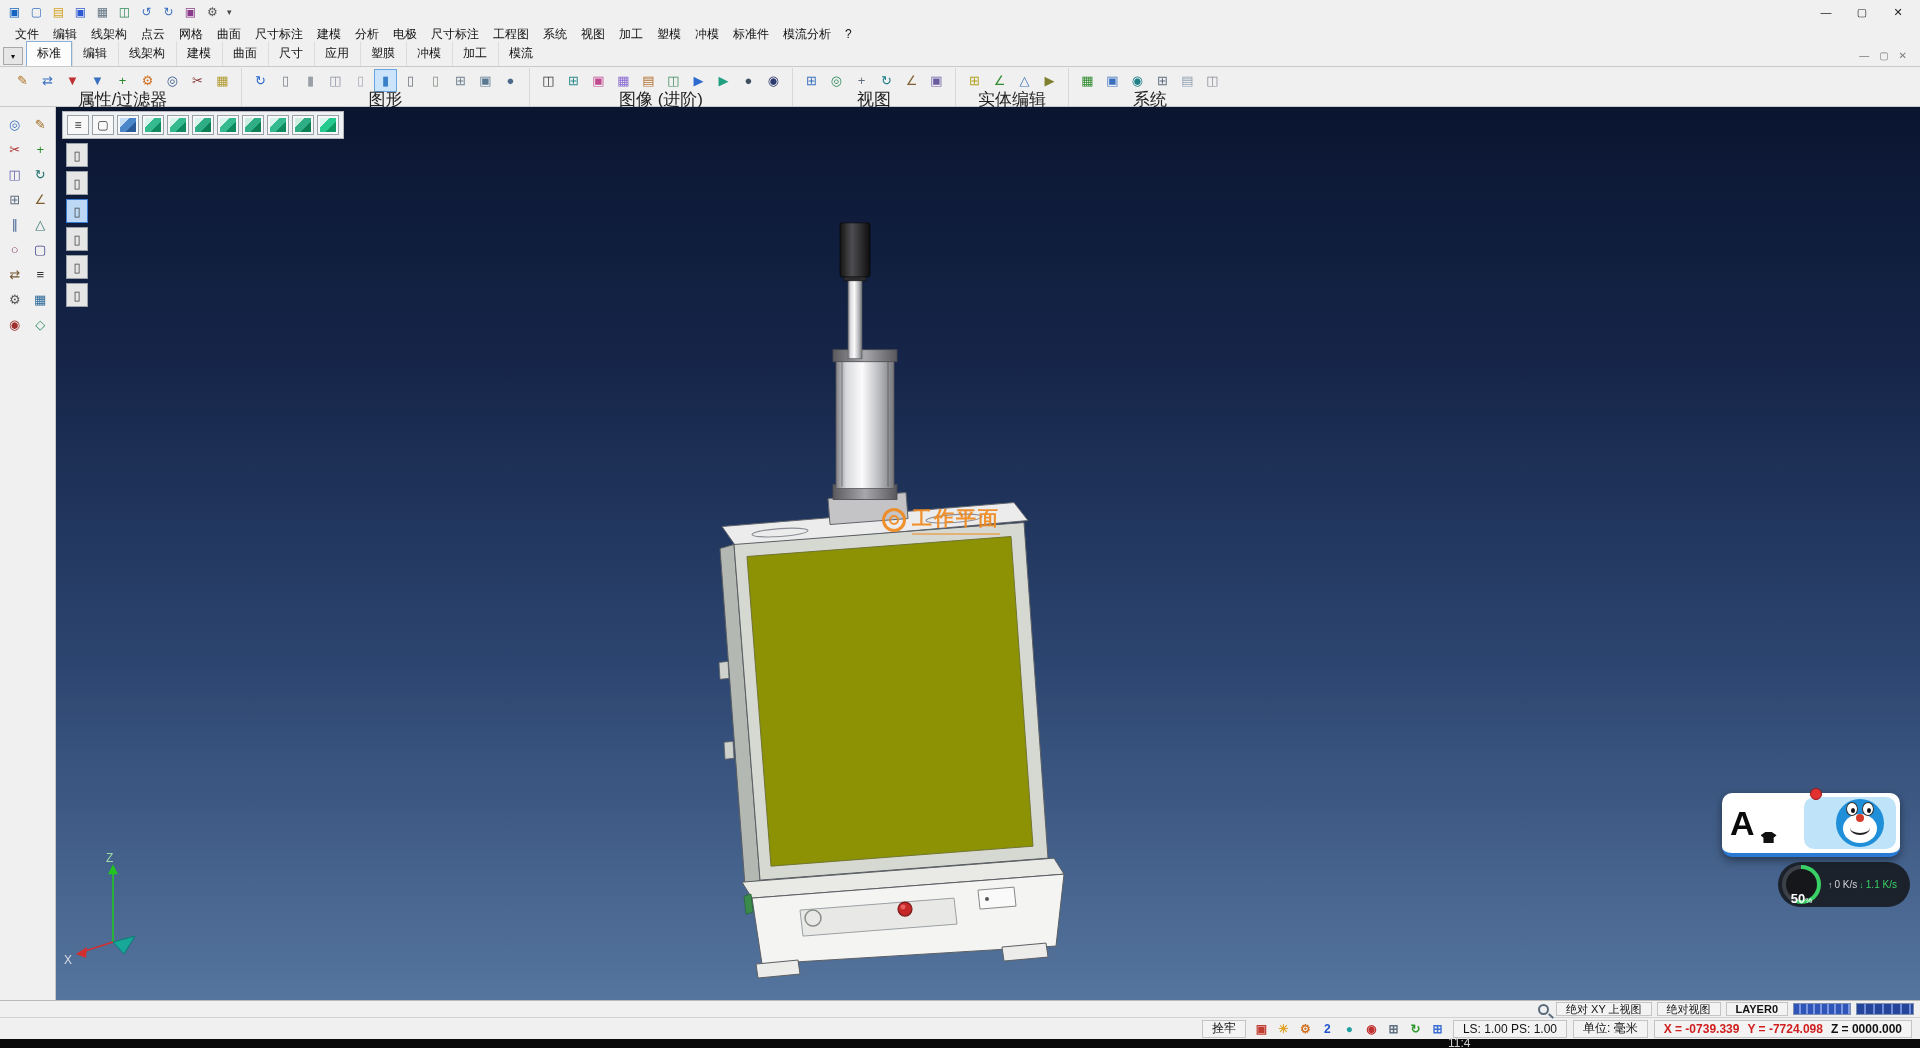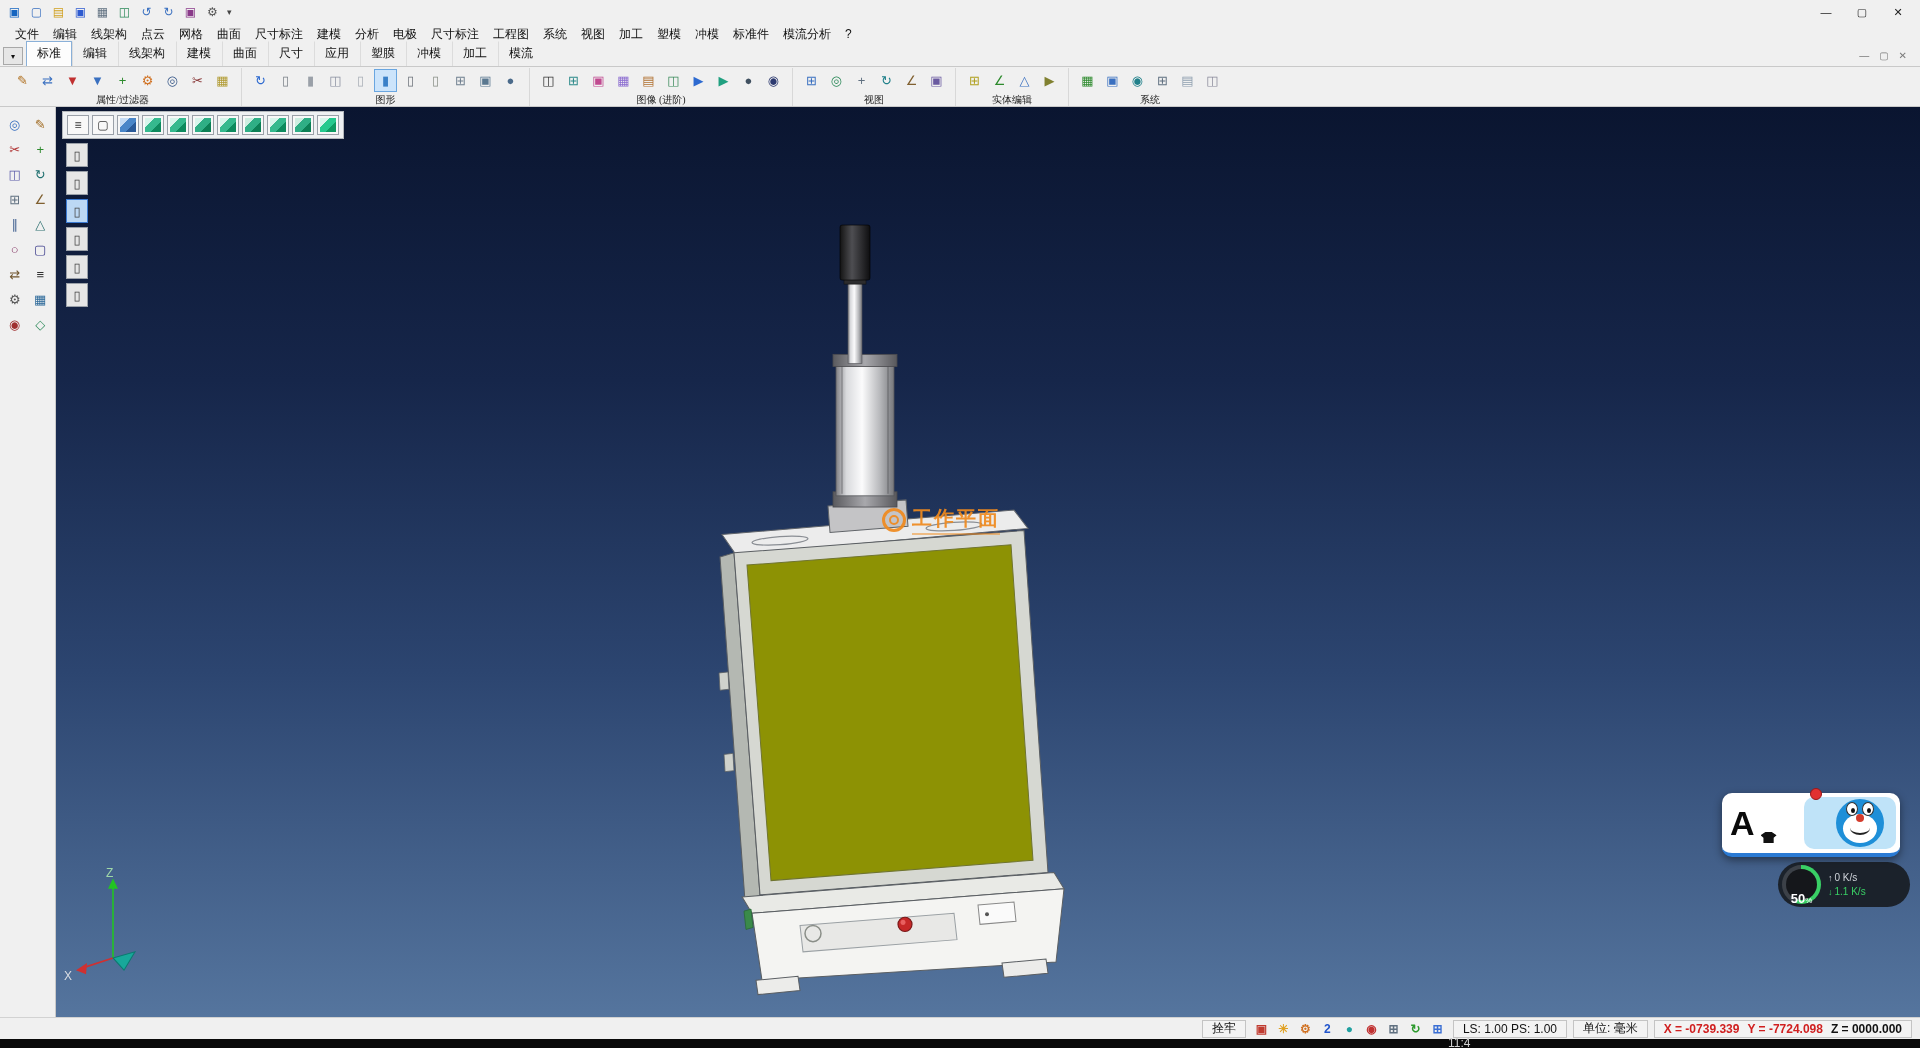--- a/index.html
+++ b/index.html
@@ -30,21 +30,21 @@
   .tab.active { background:#fdfdfd; border-color:#8ab0d8; box-shadow:inset 0 0 0 1px #fff; }
   .mdi-controls { margin-left:auto; display:flex; gap:10px; color:#7a7a7a; font-size:10px; align-self:center; padding-right:10px; }
   
   .toolbar { height:40px; display:flex; background:#f0f0f0; border-bottom:1px solid #c9c9c9; padding:1px 4px 0; }
   .tgroup { display:flex; flex-direction:column; align-items:center; padding:0 7px; }
   .tgroup + .tgroup { border-left:1px solid #d8d8d8; }
   .ticons { display:flex; gap:2px; align-items:center; height:26px; }
   .tool-icon { width:23px; height:23px; border:1px solid transparent; display:flex; align-items:center; justify-content:center; }
   .tool-icon span { font-size:13px; }
   .tool-icon.active { background:#cce4fb; border-color:#6aa6e0; }
-  .tlabel { font-size:10px; color:#222; line-height:13px;font-family:Liberation Serif, serif; }
+  .tlabel { font-size:17px; color:#222; line-height:13px; }
   
   .main { flex:1; display:flex; min-height:0; }
   .leftbar { width:56px; background:#f0f0f0; border-right:1px solid #c9c9c9; padding:6px 3px; display:grid; grid-template-columns:1fr 1fr; gap:3px 2px; align-content:start; justify-items:center; }
   .licon { width:23px; height:22px; display:flex; align-items:center; justify-content:center; font-size:13px; }
   .viewport { flex:1; position:relative; overflow:hidden;
     background:linear-gradient(180deg,#0a1530 0%,#16264a 30%,#2c4570 62%,#55759e 100%); }
   .viewport > svg { position:absolute; inset:0; }
   
   .cubebar { position:absolute; left:6px; top:4px; display:flex; gap:3px; background:#eef0f2; border:1px solid #b4b8bc; padding:3px 4px; z-index:3; }
   .vc-icon { width:22px; height:20px; border:1px solid #9aa0a8; background:#f8f8f8; position:relative; display:flex; align-items:center; justify-content:center; }
@@ -71,21 +71,21 @@
   .dora-eye::after { content:""; position:absolute; left:4px; top:5px; width:4px; height:5px; background:#111; border-radius:50%; }
   .dora-eye.l { left:10px; } .dora-eye.r { right:10px; }
   .dora-nose { position:absolute; top:15px; left:20px; width:8px; height:8px; background:#d43c2c; border-radius:50%; z-index:3; }
   .dora-mouth { position:absolute; left:14px; top:22px; width:20px; height:14px; border-bottom:2px solid #222; border-radius:50%; z-index:3; }
   
   .gauge { position:absolute; left:1722px; top:755px; width:132px; height:45px; background:rgba(22,25,30,.88); border-radius:23px; display:flex; align-items:center; padding:3px 10px 3px 4px; gap:7px; color:#fff; z-index:4; }
   .gauge-ring { width:39px; height:39px; border-radius:50%; background:conic-gradient(#39d065 0 55%, #3c4148 55% 100%); display:flex; align-items:center; justify-content:center; position:relative; flex:none; }
   .gauge-ring::after { content:""; position:absolute; inset:4px; background:#15171b; border-radius:50%; }
   .gauge-pct { position:relative; z-index:1; font-size:13px; font-weight:bold;margin-top:28px; }
   .gauge-pct small { font-size:8px; font-weight:normal; }
-  .gauge-col { display:flex; flex-direction:column; justify-content:center; gap:2px; font-size:10px; line-height:11px; white-space:nowrap; }
+  .gauge-col { display:flex; justify-content:center; gap:2px; font-size:10px; line-height:11px; white-space:nowrap; }
   .g-up { color:#cfd4da; } .g-down { color:#39d065; }
   .g-arrow { font-size:9px; margin-right:2px; }
   
   .status1 { height:17px; background:#f0f0f0; border-top:1px solid #b9b9b9; display:flex; align-items:center; justify-content:flex-end; gap:5px; padding:0 6px; font-size:11px; }
   .sfield { border:1px solid #c4c4c4; background:#f3f3f3; height:14px; line-height:12px; padding:0 9px; display:flex; align-items:center; }
   .layer-field { font-weight:bold; }
   .search-glass { width:11px; height:11px; border:2px solid #5a6a7a; border-radius:50%; position:relative; margin-right:2px; }
   .search-glass::after { content:""; position:absolute; width:6px; height:2px; background:#5a6a7a; left:8px; top:9px; transform:rotate(40deg); }
   .sbar { width:58px; height:12px; border:1px solid #7d8fae; background:repeating-linear-gradient(90deg,#2f55b8 0 5px,#7a96e0 5px 7px); }
   .sbar.alt { background:repeating-linear-gradient(90deg,#24459a 0 7px,#6e8ad6 7px 9px); }
@@ -599,20 +599,28 @@
         </div>
         <div class="gauge-col">
           <div class="g-up"><span class="g-arrow">↑</span><span>0 K/s</span></div>
           <div class="g-down"><span class="g-arrow">↓</span><span>1.1 K/s</span></div>
         </div>
       </div>
 
     </div>
   </div>
 
+  <div class="status1">
+    <div class="search-glass"></div>
+    <div class="sfield">绝对 XY 上视图</div>
+    <div class="sfield">绝对视图</div>
+    <div class="sfield layer-field">LAYER0</div>
+    <div class="sbar"></div>
+    <div class="sbar alt"></div>
+  </div>
 
   <div class="status2">
     <div class="s2field">拴牢</div>
     <div class="s2icons">
 
     <div class="s2icon">
           <span style="color: rgb(192, 59, 48);">▣</span>
         </div>
         <div class="s2icon">
           <span style="color: rgb(224, 160, 32);">☀</span>

